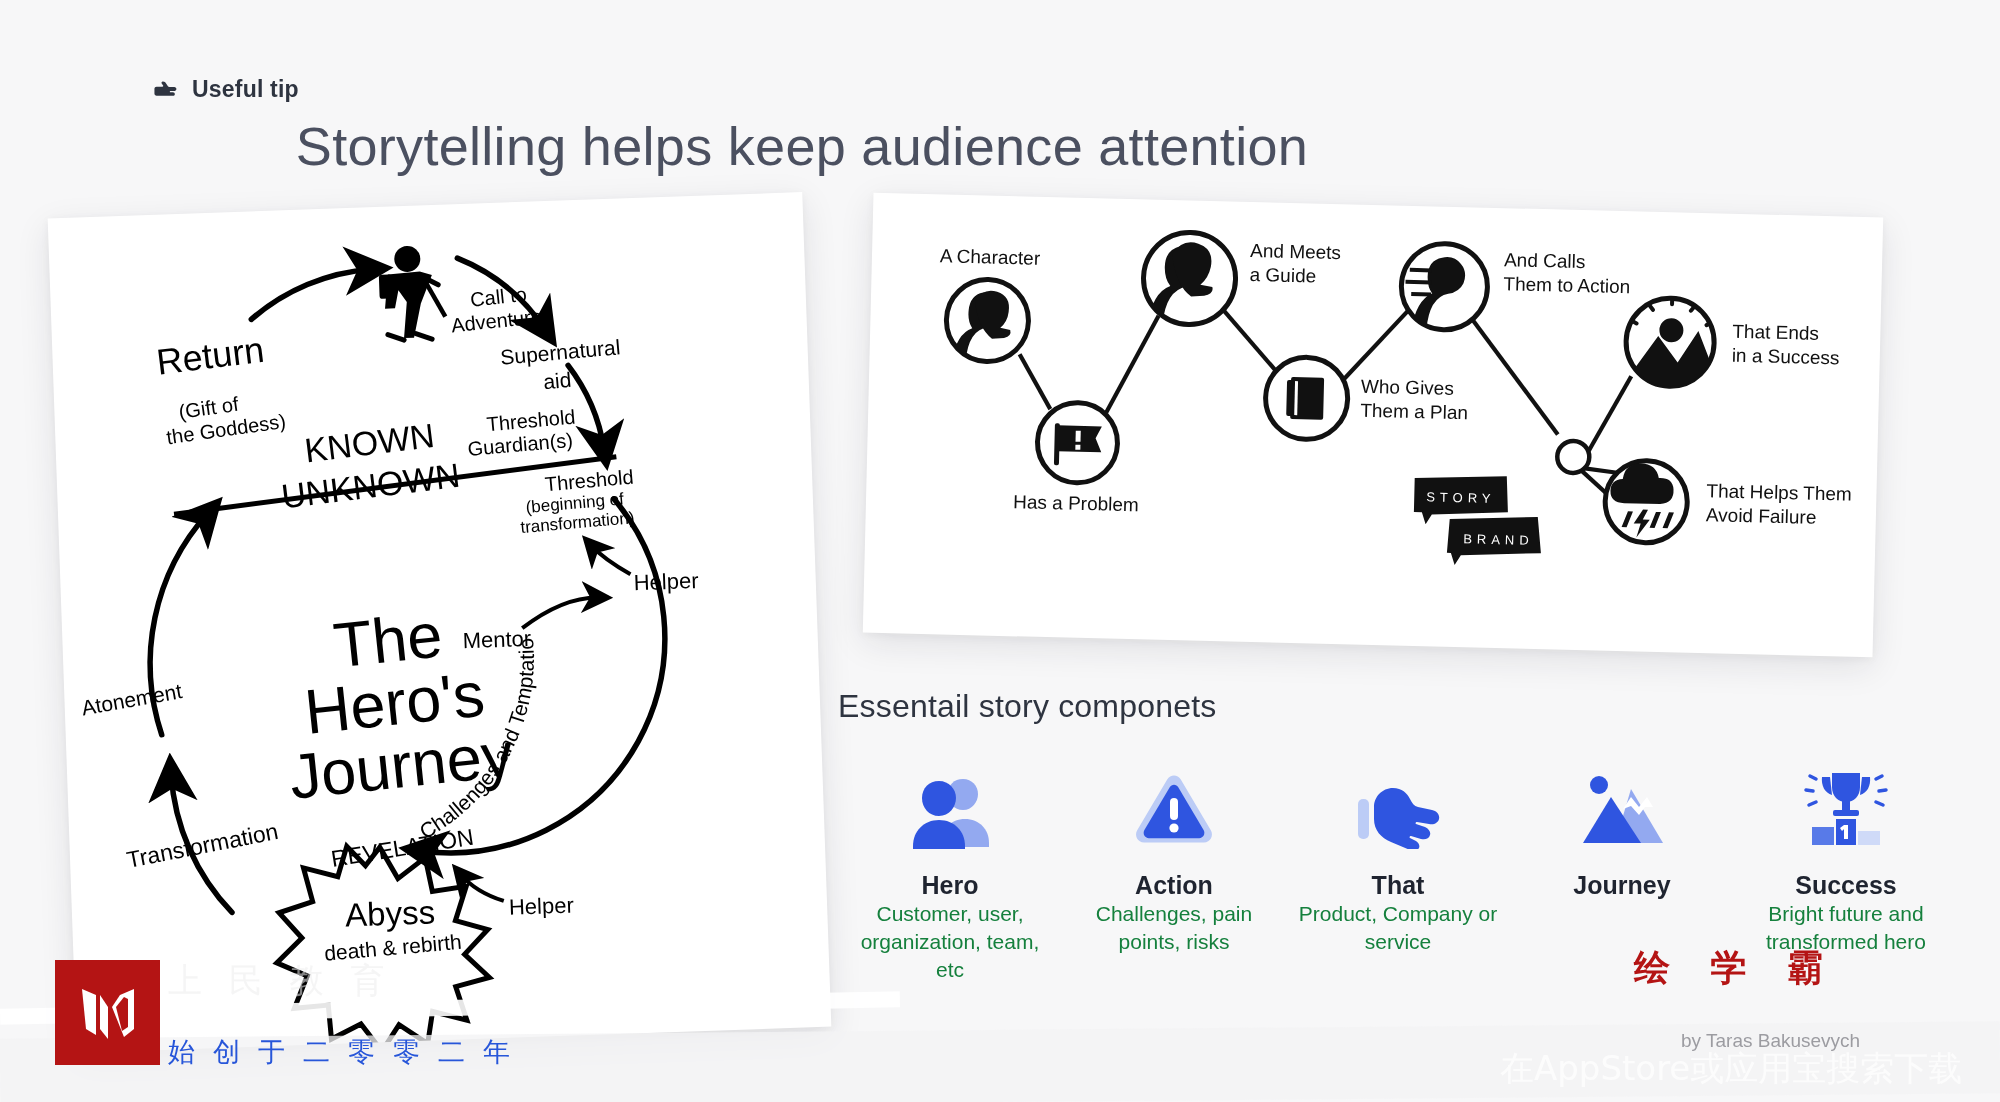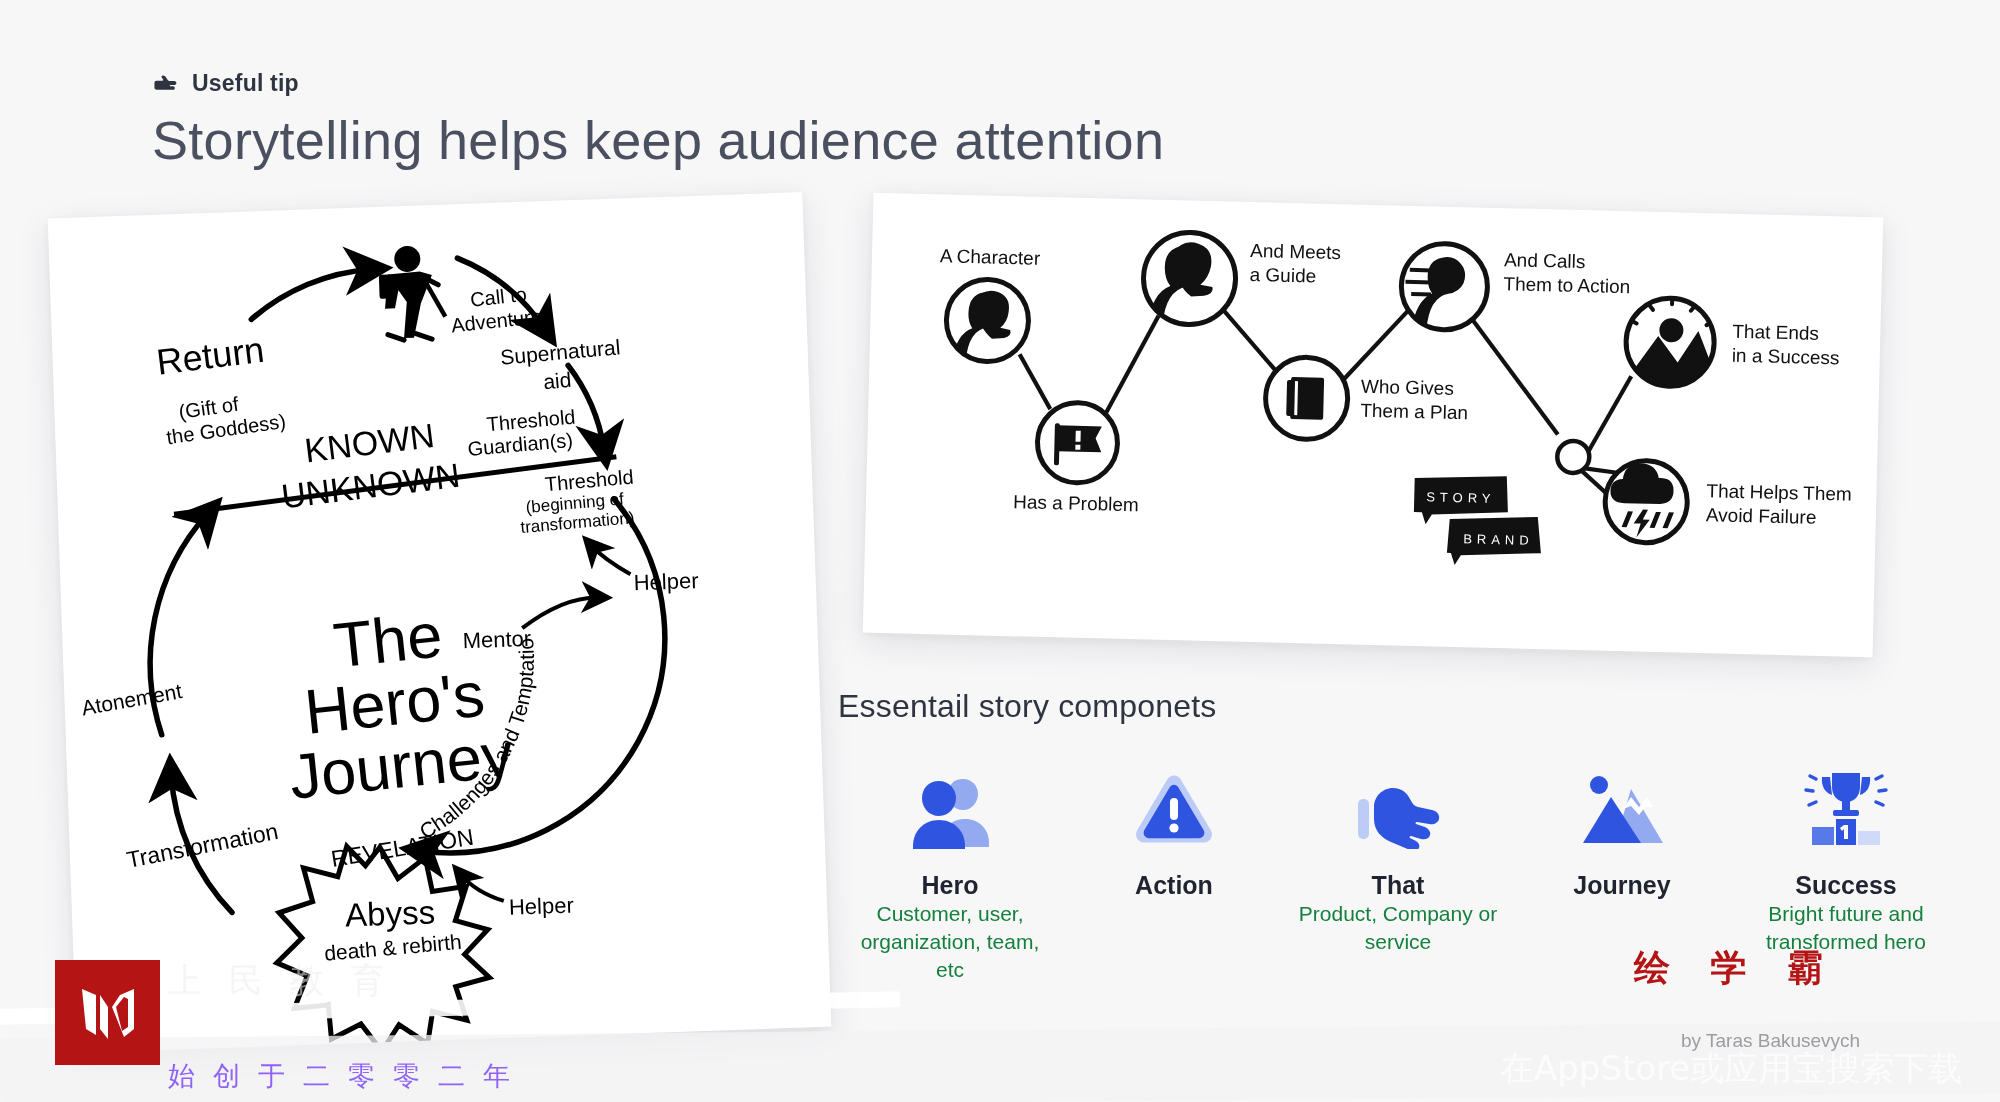--- a/index.html
+++ b/index.html
@@ -6,21 +6,21 @@
   body{
     width:2000px;height:1102px;
     background:#f7f7f8;
     font-family:"Liberation Sans", sans-serif;
     overflow:hidden;
     position:relative;
   }
   .page{position:absolute;inset:0;}
 
   
-  .header{position:absolute;left:152px;top:70px;width:1300px;}
+  .header{position:absolute;left:152px;top:76px;width:1300px;text-align:center;}
   .tip-row{display:flex;align-items:center;gap:14px;}
   .tip-icon{width:26px;height:26px;display:block;}
   .tip-label{font-size:23px;font-weight:bold;color:#2e3440;letter-spacing:.2px;}
   .headline{
     margin-top:14px;font-size:54px;font-weight:400;color:#4b5060;
     letter-spacing:.3px;line-height:1.1;white-space:nowrap;
   }
 
   
   .card{
@@ -51,22 +51,22 @@
   .comp-icon svg{display:block;}
   .comp-title{font-size:25px;font-weight:bold;color:#1f2430;}
   .comp-desc{font-size:21px;line-height:1.33;color:#15803d;}
 
   
   .wm-logo{
     position:absolute;left:55px;top:960px;width:105px;height:105px;
     background:#b41414;display:flex;align-items:center;justify-content:center;
   }
   .wm-cn-left{
-    position:absolute;left:168px;top:1058px;
-    font-size:27px;color:#8b5cf6;letter-spacing:18px;
+    position:absolute;left:168px;top:1034px;
+    font-size:27px;color:#1d4ed8;letter-spacing:18px;
     opacity:.95;white-space:nowrap;
     font-family:"DejaVu Sans", sans-serif;
   }
   .wm-cn-left-top{
     position:absolute;left:168px;top:958px;
     font-size:34px;color:#ededee;letter-spacing:8px;white-space:nowrap;
     font-family:"DejaVu Sans", sans-serif;opacity:.55;
   }
   .wm-red{
     position:absolute;left:1634px;top:944px;
@@ -348,20 +348,21 @@
       <div class="comp">
         <div class="comp-icon">
           <svg width="82" height="76" viewBox="0 0 82 76">
             <path fill="#bcccf6" d="M34.2 6.5c3.2-5.3 10.4-5.3 13.6 0l30 50.8c3.2 5.4-.6 12.2-6.8 12.2H11c-6.2 0-10-6.8-6.8-12.2z"></path>
             <path fill="#2f55e0" d="M36.6 14.4c2.1-3.5 6.7-3.5 8.8 0l25.2 42.7c2.1 3.6-.4 8.1-4.4 8.1H15.8c-4 0-6.5-4.5-4.4-8.1z"></path>
             <rect x="37" y="25" width="8" height="22" rx="4" fill="#fff"></rect>
             <circle cx="41" cy="55" r="4.6" fill="#fff"></circle>
           </svg>
         </div>
         <div class="comp-title">Action</div>
+        <div class="comp-desc">Challenges, pain points, risks</div>
       </div>
 
       <div class="comp">
         <div class="comp-icon">
           <svg width="88" height="72" viewBox="0 0 88 72">
             <rect x="4" y="22" width="11" height="40" rx="5" fill="#bcccf6"></rect>
             <path fill="#2f55e0" d="M20 30c0-10 8-19 19-19 9 0 14 5 17 11 2 4 4 7 8 8l14 3c5 1 8 5 7 9s-5 6-10 5l-12-2c-1 0-2 1-1 2l9 3c4 2 6 5 5 8-1 4-5 5-9 4l-10-3c-1 0-2 1-1 2l6 3c3 2 4 5 3 7-2 3-5 4-9 2l-19-8c-10-4-17-12-17-23z"></path>
           </svg>
         </div>
         <div class="comp-title">That</div>

